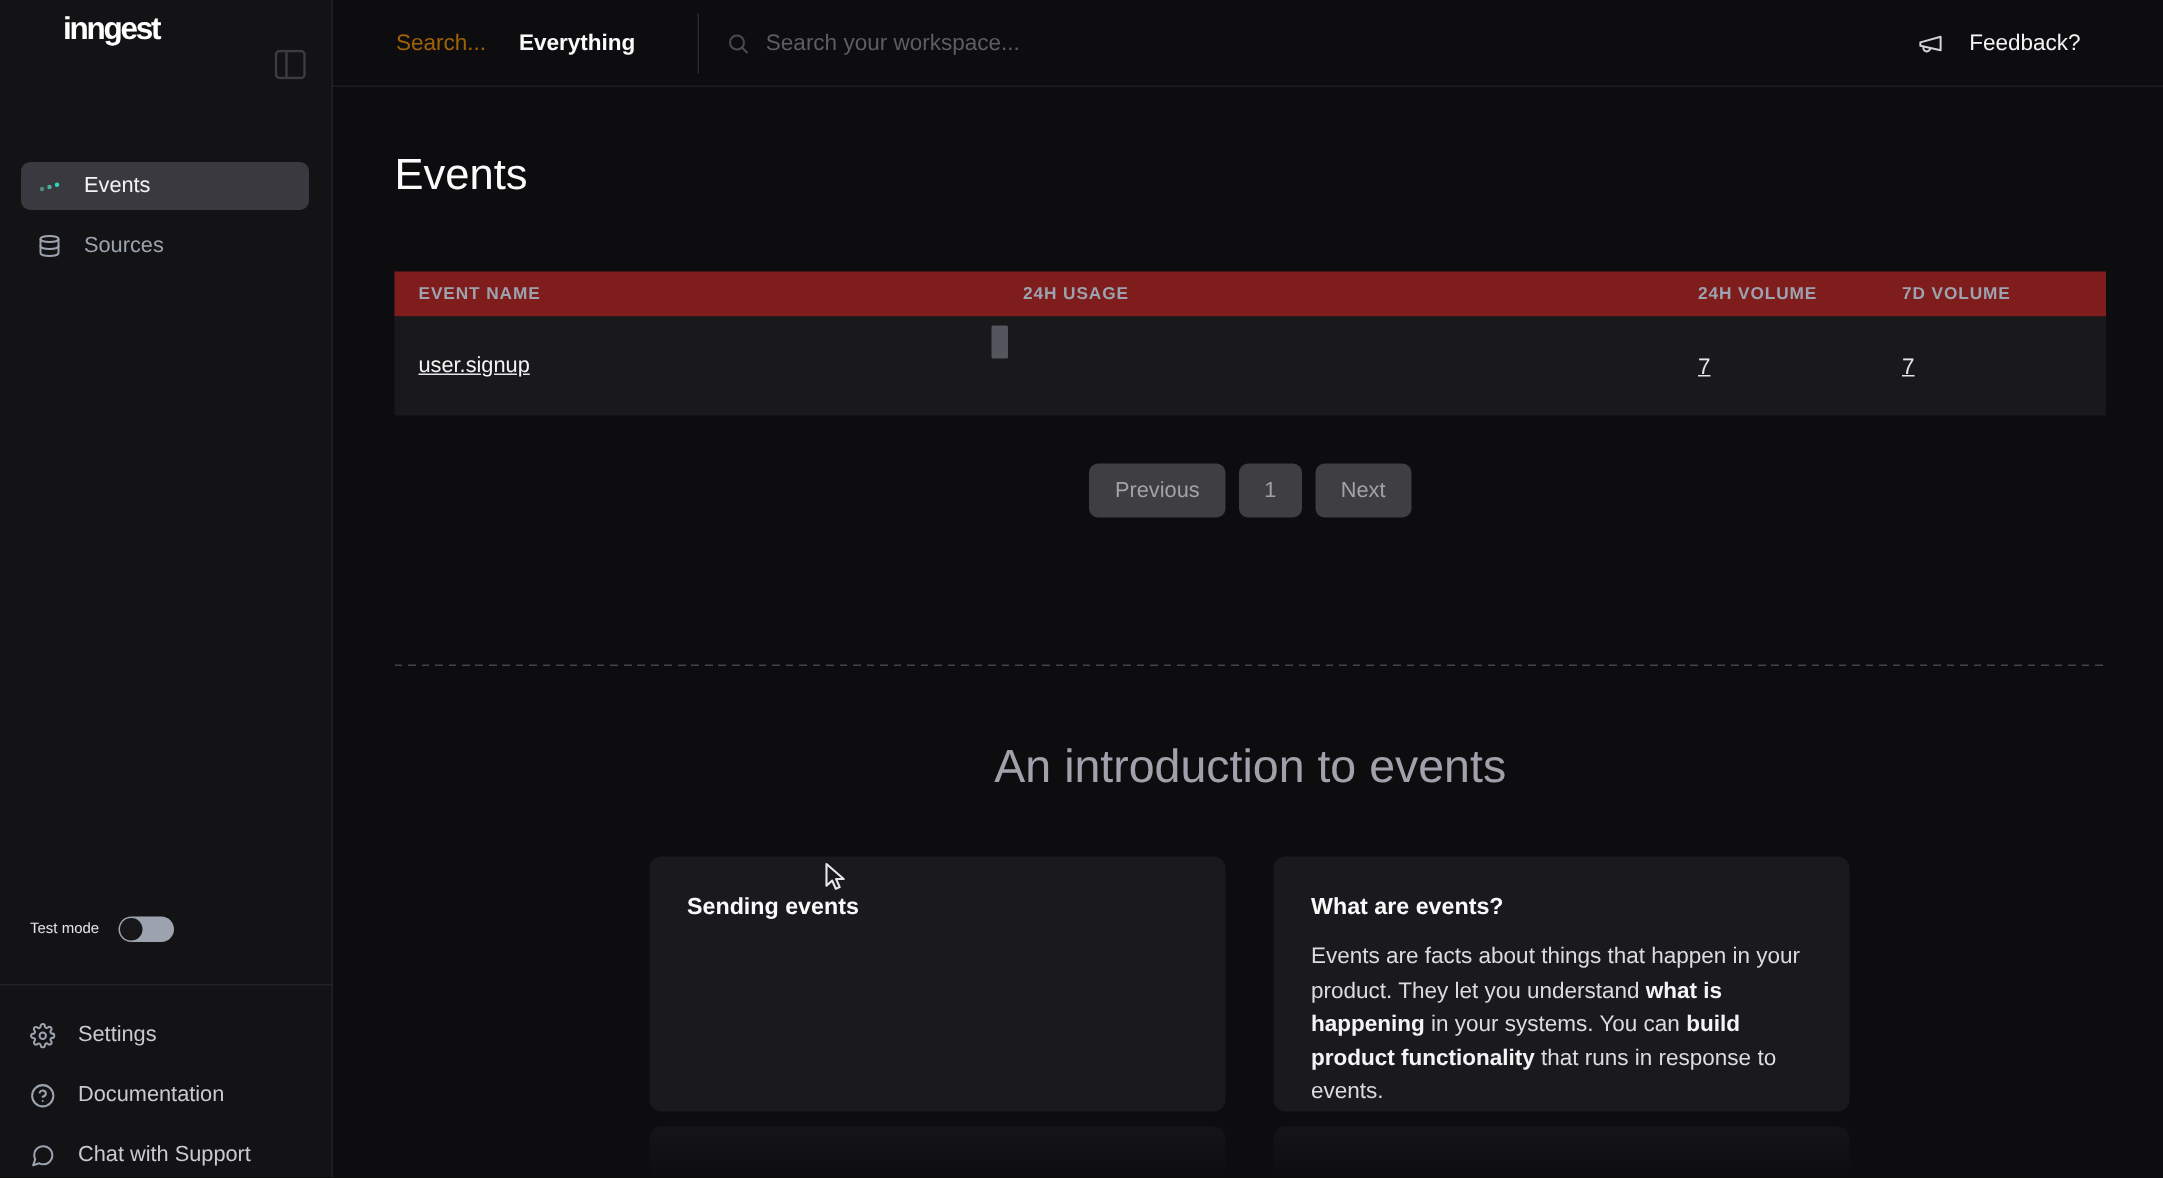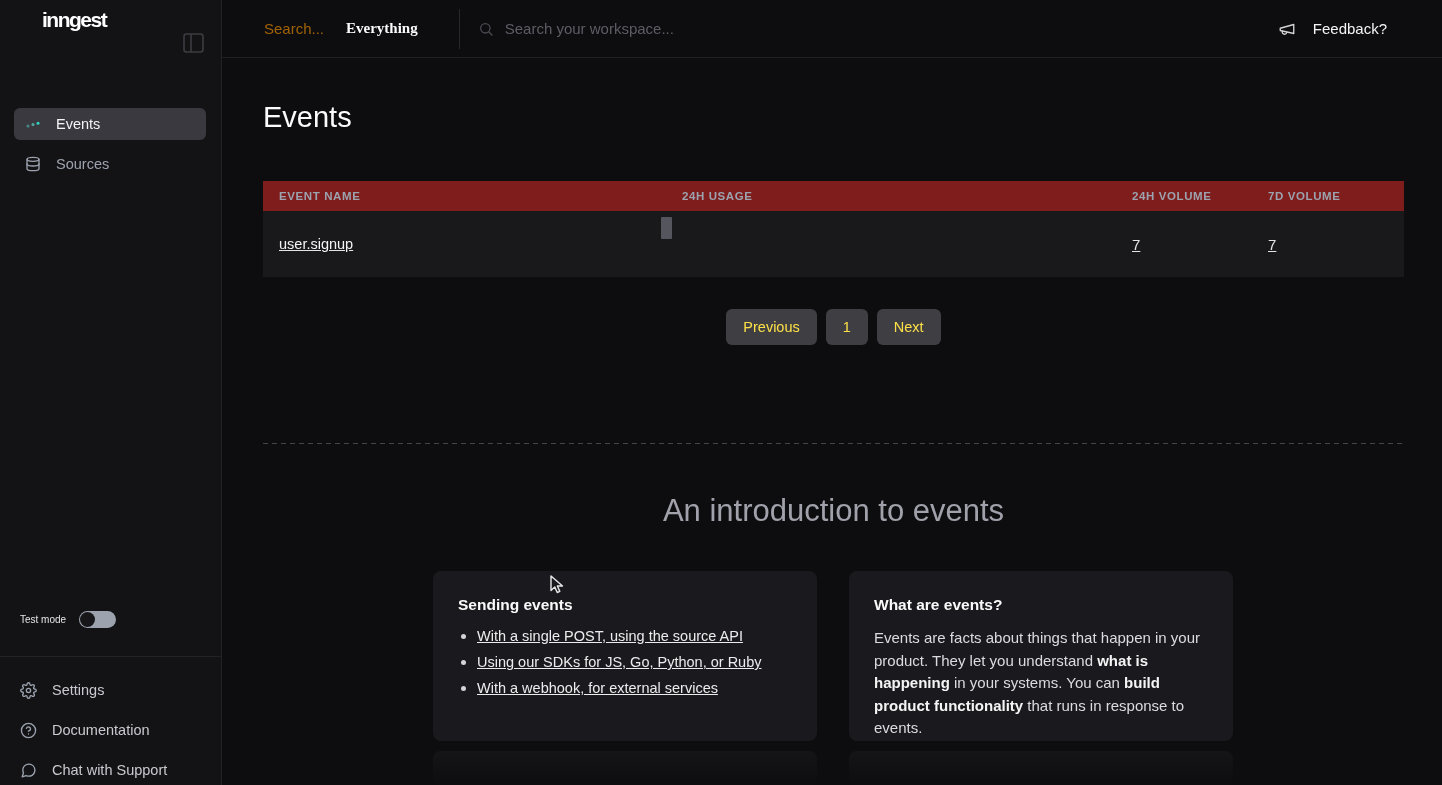--- a/index.html
+++ b/index.html
@@ -26,21 +26,21 @@
     border-radius:50%; background:#17171a; }
   .sidebar-divider { position:absolute; left:0; right:0; top:656px; border-top:1px solid #232327; }
   .sidebar-footer { position:absolute; left:20px; top:670px; width:190px; }
   .footer-item { display:flex; align-items:center; gap:15px; height:40px;
     color:#c9c9cf; font-size:14.5px; cursor:pointer; }
   .icon { display:inline-flex; align-items:center; justify-content:center; flex:0 0 auto; }
   
   .topbar { position:absolute; left:222px; top:0; width:1220px; height:58px;
     border-bottom:1px solid #1f1f23; display:flex; align-items:center; }
   .quick-search { margin-left:42px; color:#a16207; font-size:15px; cursor:pointer; }
-  .scope { margin-left:22px; color:#fafafa; font-size:15px; font-weight:600; cursor:pointer;font-family:Liberation Serif, serif; }
+  .scope { margin-left:22px; color:#fafafa; font-size:15px; font-weight:600; cursor:pointer; }
   .vline { margin-left:41px; width:1px; height:40px; background:#28282c; }
   .ws-search { display:flex; align-items:center; margin-left:18px; gap:9px; flex:1; }
   .ws-search input { background:transparent; border:none; outline:none; color:#e4e4e7;
     font-size:15px; font-family:"Liberation Sans",sans-serif; width:420px; }
   .ws-search input::placeholder { color:#5d5d65; }
   .topbar-right { margin-left:auto; margin-right:55px; display:flex; align-items:center; gap:17px; }
   .feedback { color:#f4f4f5; font-size:15px; cursor:pointer; }
   
   .page-title { position:absolute; left:263px; top:101px; font-size:29px; font-weight:500;
     color:#fbfbfc; margin:0; }
@@ -53,21 +53,21 @@
     align-items:center; background:#19191c; cursor:pointer;text-decoration:underline; }
   .t-row .c0 { padding-left:16px; color:#f4f4f5; }
   .t-row .vol { color:#e4e4e7; font-size:15px; }
   .sparkline { position:relative; width:386px; height:38px; background:#000000; border-radius:6px; }
   .spark-base { position:absolute; left:10px; right:28px; bottom:6px; height:2px;
     background:repeating-linear-gradient(90deg,#3b3b43 0 12px,transparent 12px 19px); }
   .spark-bar { position:absolute; right:10px; bottom:5px; width:11px; height:22px;
     background:#55555e; border-radius:1px; }
   .pagination { position:absolute; left:263px; top:309px; width:1141px;
     display:flex; justify-content:center; gap:9px; }
-  .pg-btn { height:36px; border:none; border-radius:6px; background:#3e3e43; color:#fde047;
+  .pg-btn { height:36px; border:none; border-radius:6px; background:#3e3e43; color:#a3a3a3;
     font-size:14.5px; font-family:"Liberation Sans",sans-serif; display:flex;
     align-items:center; padding:0 17px; cursor:pointer; }
   .dashed-divider { position:absolute; left:263px; top:443px; width:1141px; height:1px;
     background:repeating-linear-gradient(90deg,#43434d 0 5px,transparent 5px 9px); }
   .intro-heading { position:absolute; left:263px; top:493px; width:1141px; text-align:center;
     font-size:31px; font-weight:400; color:#a1a1ab; margin:0; }
   .cards { position:absolute; left:433px; top:571px; display:flex; gap:32px; }
   .card { width:384px; height:170px; background:#1a1a1e; border-radius:8px; padding:25px 25px; }
   .card h3 { margin:0 0 13px 0; font-size:15.5px; font-weight:700; color:#fafafa; }
   .card ul { margin:0; padding-left:19px; }
@@ -209,25 +209,20 @@
     <button class="pg-btn">Next</button>
   </div>
 
   <div class="dashed-divider"></div>
 
   <h2 class="intro-heading">An introduction to events</h2>
 
   <div class="cards">
     <div class="card">
       <h3>Sending events</h3>
-      <ul>
-        <li><a>With a single POST, using the source API</a></li>
-        <li><a>Using our SDKs for JS, Go, Python, or Ruby</a></li>
-        <li><a>With a webhook, for external services</a></li>
-      </ul>
     </div>
     <div class="card">
       <h3>What are events?</h3>
       <p><span>Events are facts about things that happen in your product. They let you understand </span><strong>what is happening</strong><span> in your systems. You can </span><strong>build product functionality</strong><span> that runs in response to events.</span></p>
     </div>
   </div>
 
   <div class="bottom-hint hint-left"></div>
   <div class="bottom-hint hint-right"></div>
 

